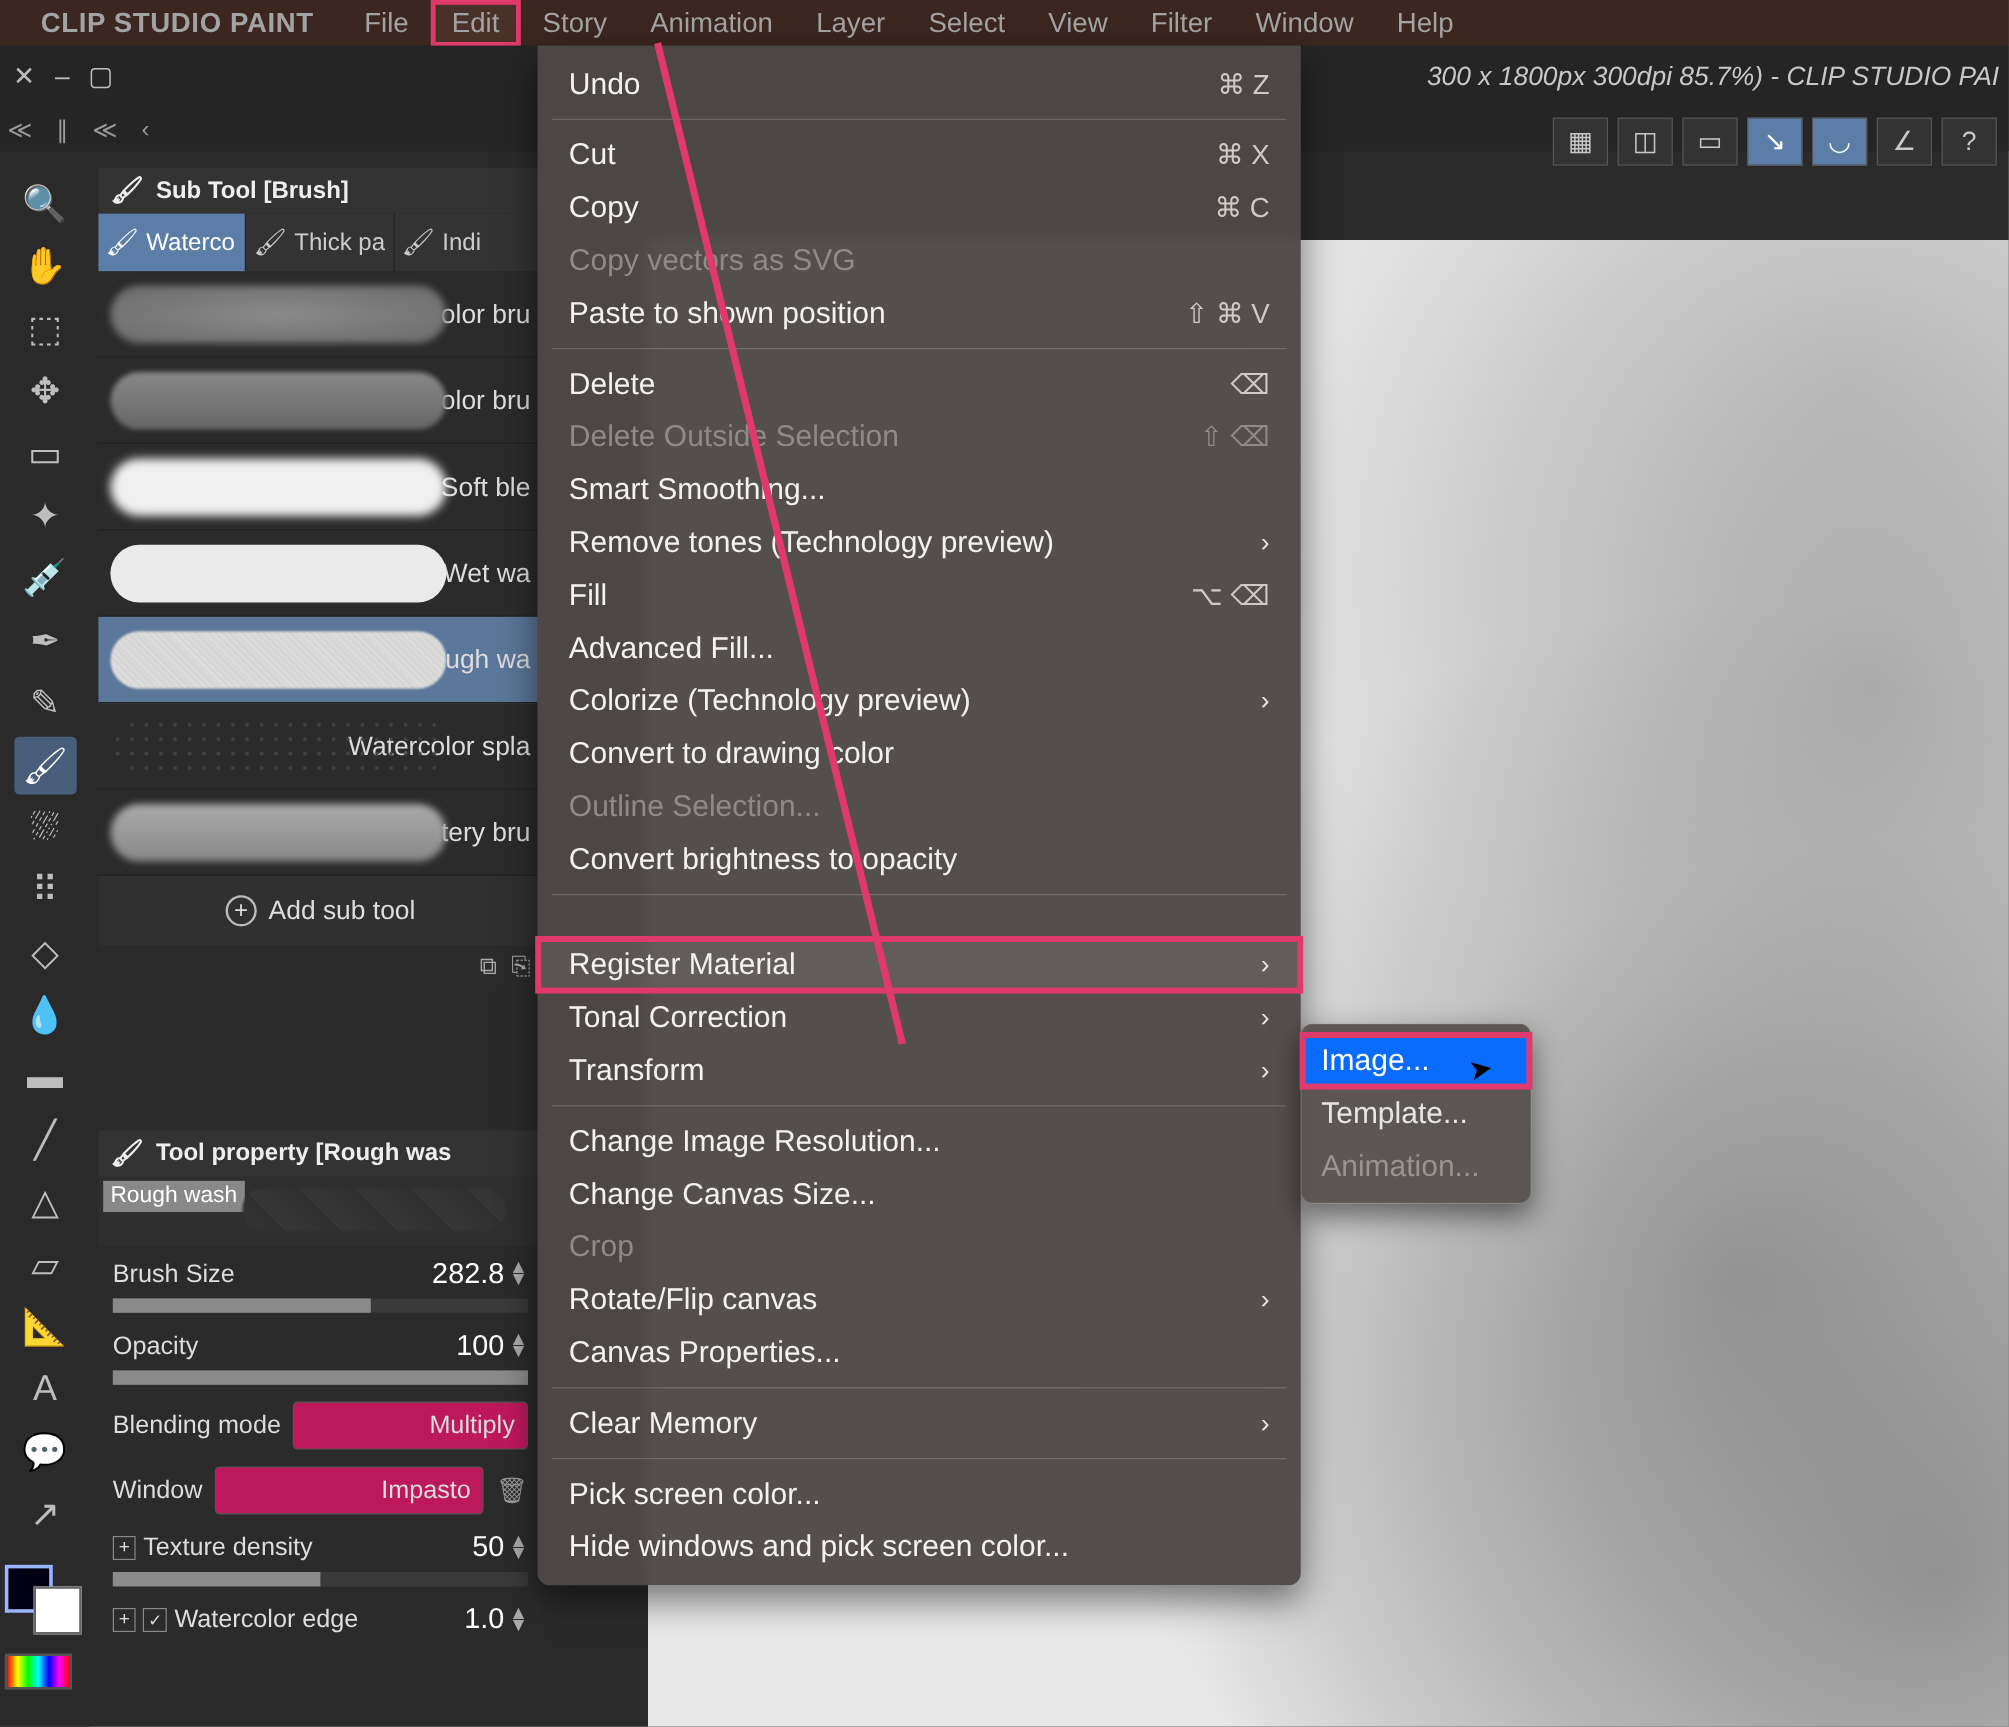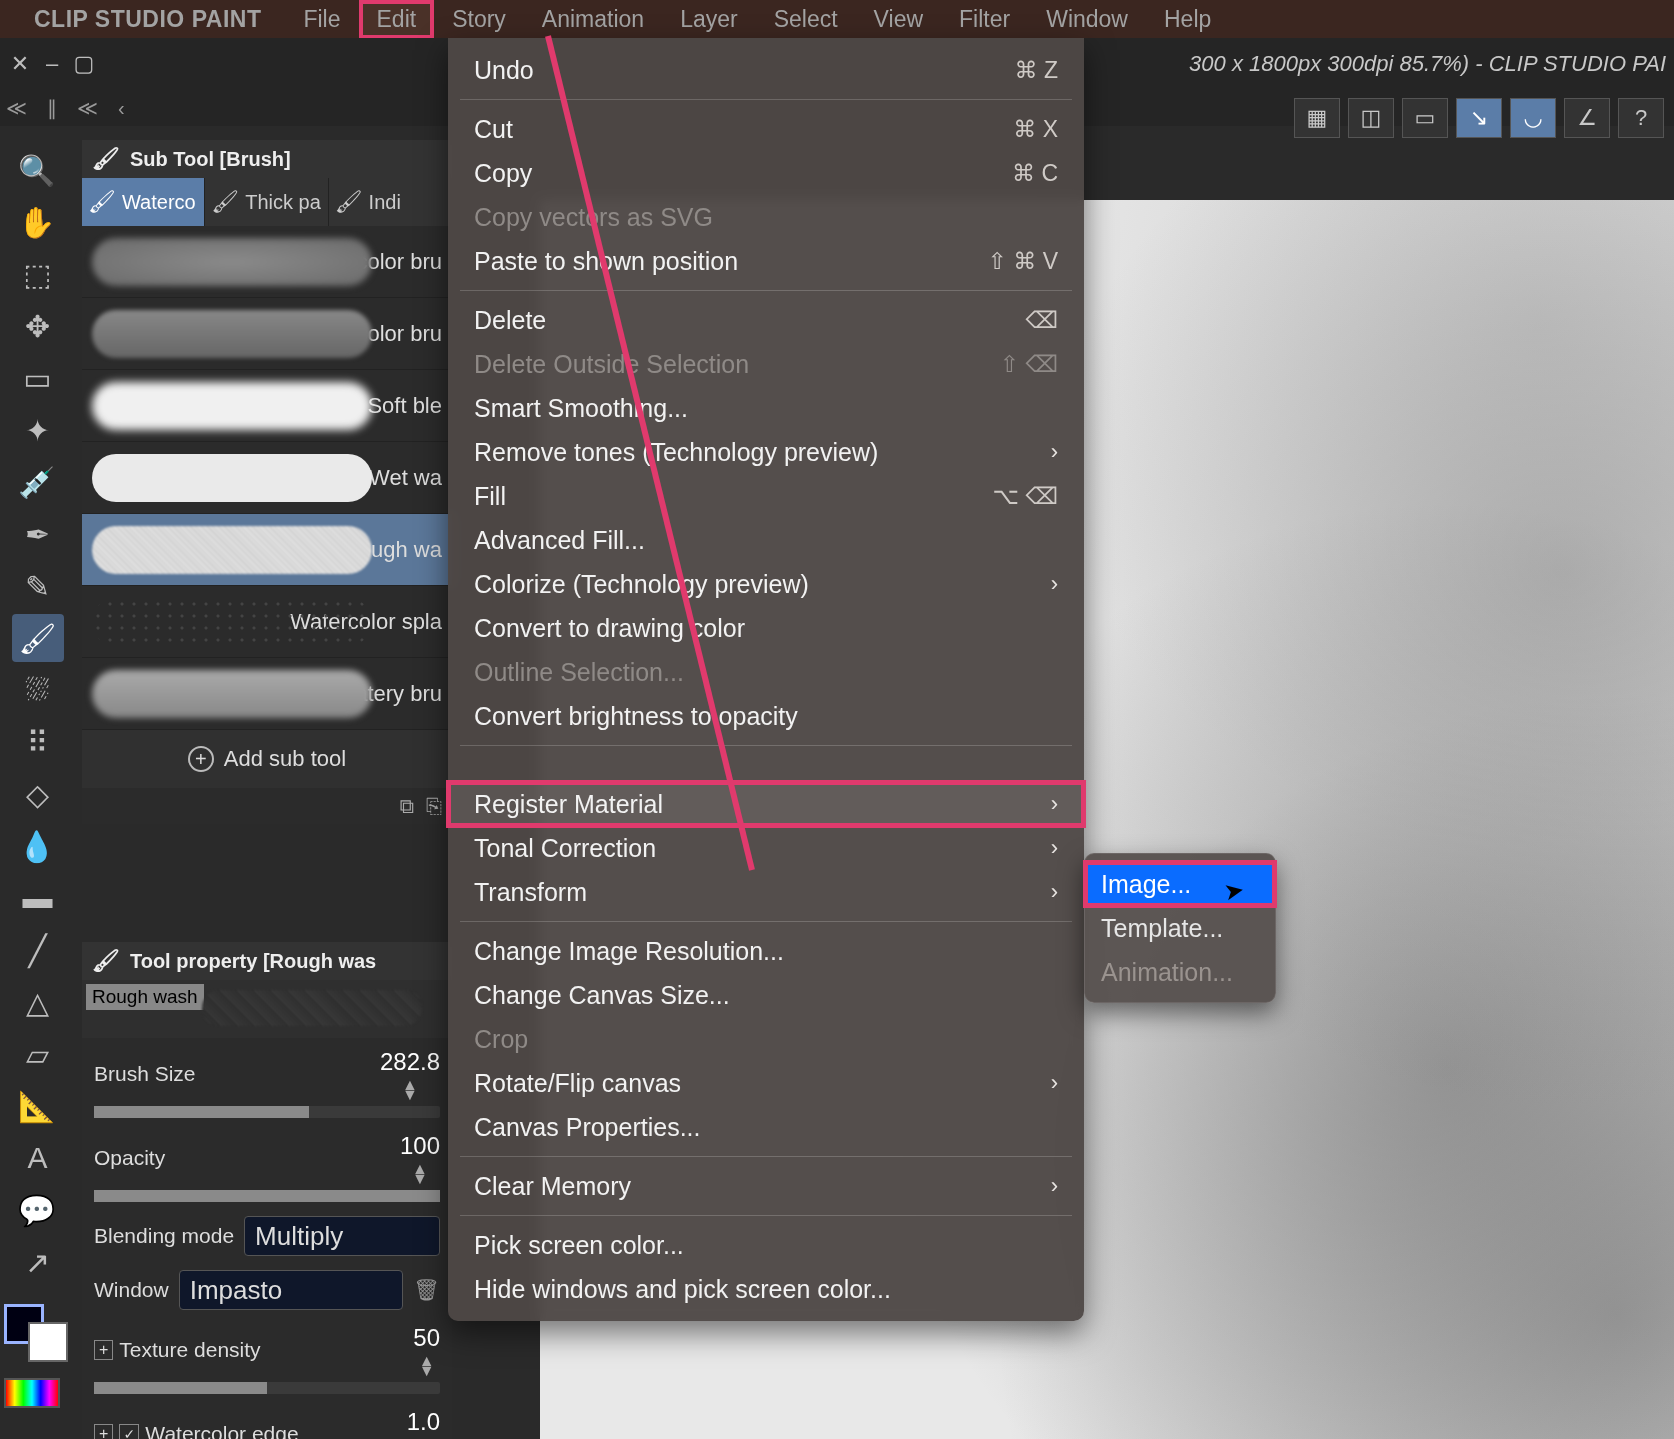--- a/index.html
+++ b/index.html
@@ -32,29 +32,29 @@
 .brush-list { background:#2b2b2b; }
 .brush-item { height:72px; border-bottom:1px solid #222; display:flex; align-items:center; justify-content:flex-end; padding:0 10px; font-size:22px; color:#ddd; position:relative; }
 .brush-item.sel { background:#5b7799; }
 .brush-stroke { position:absolute; left:10px; top:12px; width:280px; height:48px; border-radius:24px; }
 .add-row { height:58px; display:flex; align-items:center; justify-content:center; gap:10px; font-size:22px; color:#ddd; background:#303030; }
 .add-row .plus { width:26px; height:26px; border:2px solid #bbb; border-radius:50%; display:flex; align-items:center; justify-content:center; font-size:20px; }
 .panel-foot { height:36px; background:#2b2b2b; display:flex; align-items:center; justify-content:flex-end; gap:12px; padding:0 10px; color:#aaa; font-size:20px; }
 
 .prop-panel { position:absolute; top:942px; left:82px; width:370px; background:#2b2b2b; }
 .brush-preview { height:58px; background:#2f2f2f; position:relative; }
-.brush-preview .lbl { position:absolute; top:4px; left:4px; background:#888; color:#000000; padding:2px 6px; font-size:19px; }
+.brush-preview .lbl { position:absolute; top:4px; left:4px; background:#888; color:#ffffff; padding:2px 6px; font-size:19px; }
 .prow { padding:10px 12px 4px 12px; font-size:21px; color:#ddd; }
 .prow .top { display:flex; justify-content:space-between; align-items:center; }
-.prow .val { display:flex; align-items:center; gap:4px;flex-direction:column; }
+.prow .val { display:flex; align-items:center; gap:4px; }
 .prow .val .num { font-size:24px; color:#fff; }
 .prow .spin { font-size:16px; color:#aaa; line-height:10px; }
 .slider { height:12px; background:#3a3a3a; margin-top:6px; position:relative; border-radius:2px; }
 .slider .fill { position:absolute; left:0; top:0; bottom:0; background:#8a8a8a; }
-.selectbox { height:40px; border:1px solid #555; background:#0f172a; display:flex; align-items:center; justify-content:flex-start; font-size:26px; border-radius:4px; padding:0 10px; }
+.selectbox { height:40px; border:1px solid #555; background:#be185d; display:flex; align-items:center; justify-content:flex-end; font-size:21px; border-radius:4px; padding:0 10px; }
 .prow .row2 { display:flex; align-items:center; gap:10px; }
 .prow .chk { width:20px; height:20px; border:1px solid #888; display:inline-flex; align-items:center; justify-content:center; font-size:14px; }
 
 .canvas { position:absolute; top:200px; left:540px; right:0; bottom:0; background:#e8e8e8; }
 .canvas .tex { position:absolute; inset:0; background:
   radial-gradient(circle at 90% 30%, rgba(120,120,120,.45), transparent 40%),
   radial-gradient(circle at 80% 70%, rgba(100,100,100,.5), transparent 45%),
   radial-gradient(circle at 95% 90%, rgba(90,90,90,.5), transparent 40%),
   radial-gradient(circle at 88% 10%, rgba(140,140,140,.3), transparent 35%);
 }

